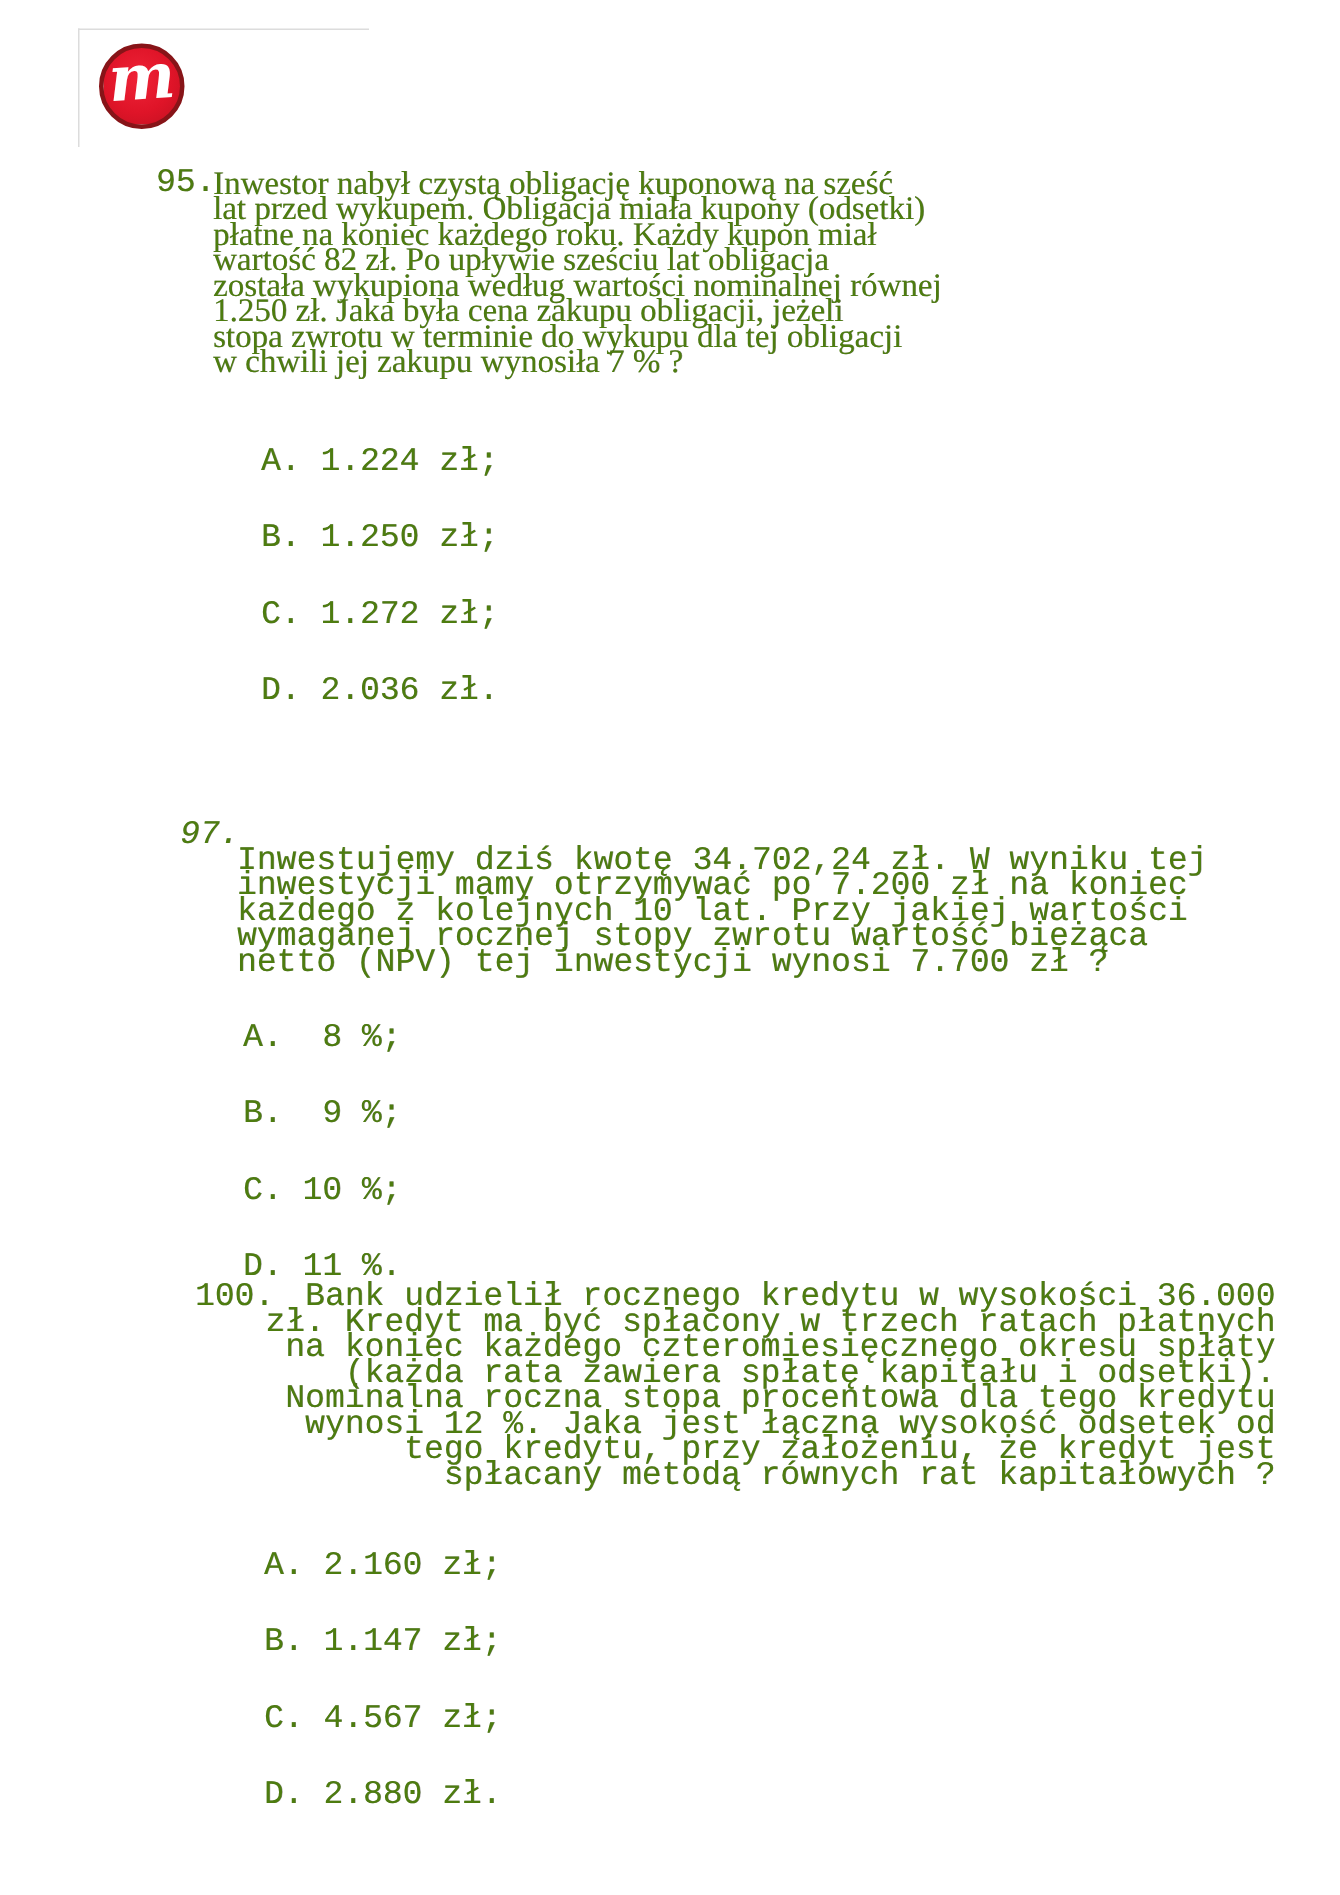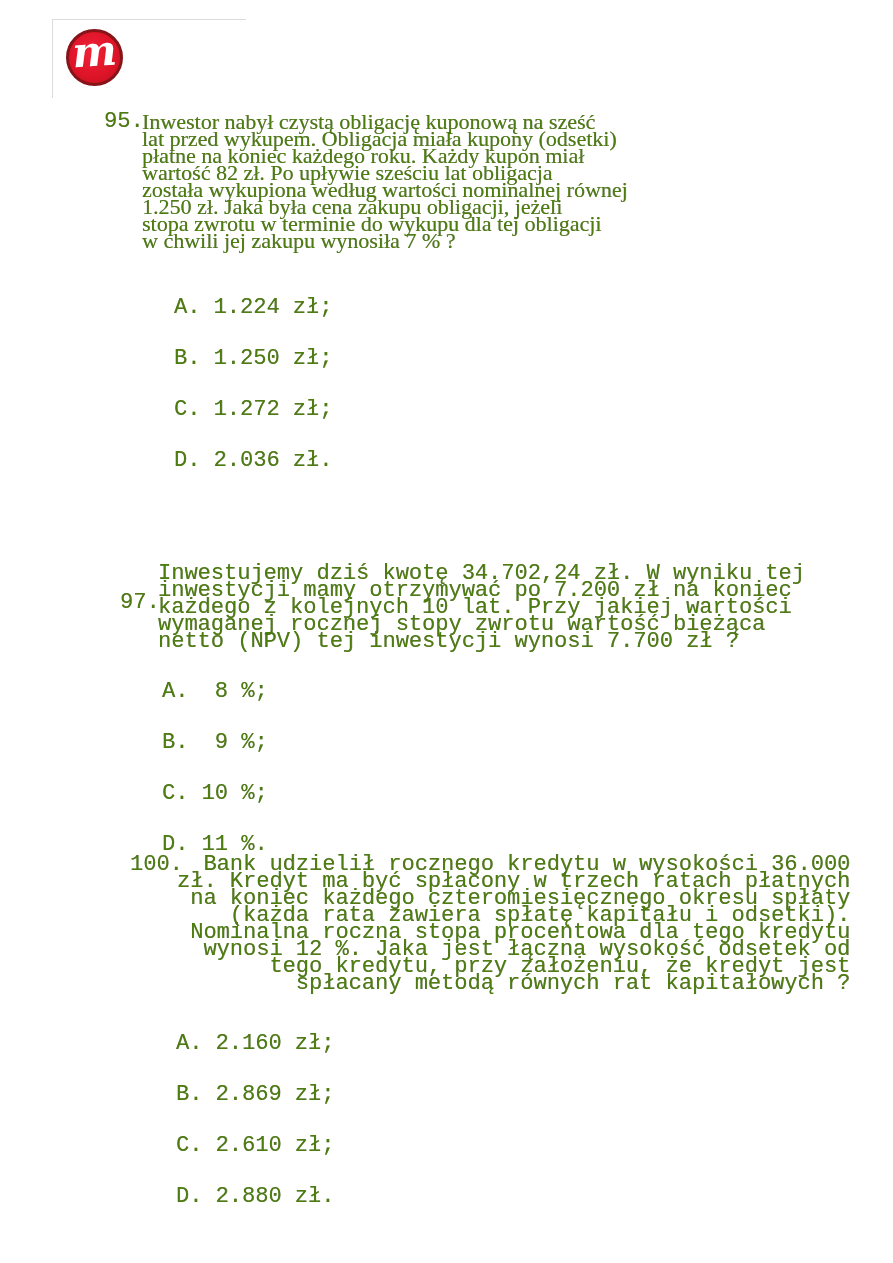--- a/index.html
+++ b/index.html
@@ -107,21 +107,21 @@
 w chwili jej zakupu wynosiła 7 % ?</pre>
     <div class="answers" style="left:154px; top:265px;margin-left:20px;">
       <div class="answer-line">A. 1.224 zł;</div>
       <div class="answer-line">B. 1.250 zł;</div>
       <div class="answer-line">C. 1.272 zł;</div>
       <div class="answer-line">D. 2.036 zł.</div>
     </div>
   </div>
 
   <div>
-    <span class="qnum" style="left:120px; top:594px;">97.</span>
+    <span class="qnum" style="left:120px; top:548px;font-style:italic;">97.</span>
     <pre class="qbody" style="left:158px; top:565px;">Inwestujemy dziś kwotę 34.702,24 zł. W wyniku tej
 inwestycji mamy otrzymywać po 7.200 zł na koniec
 każdego z kolejnych 10 lat. Przy jakiej wartości
 wymaganej rocznej stopy zwrotu wartość bieżąca
 netto (NPV) tej inwestycji wynosi 7.700 zł ?</pre>
     <div class="answers" style="left:162px; top:649px;">
       <div class="answer-line">A.  8 %;</div>
       <div class="answer-line">B.  9 %;</div>
       <div class="answer-line">C. 10 %;</div>
       <div class="answer-line">D. 11 %.</div>
@@ -133,19 +133,19 @@
     <pre class="qbody" style="left:177px; top:856px;text-align:right;">Bank udzielił rocznego kredytu w wysokości 36.000
 zł. Kredyt ma być spłacony w trzech ratach płatnych
 na koniec każdego czteromiesięcznego okresu spłaty
 (każda rata zawiera spłatę kapitału i odsetki).
 Nominalna roczna stopa procentowa dla tego kredytu
 wynosi 12 %. Jaka jest łączna wysokość odsetek od
 tego kredytu, przy założeniu, że kredyt jest
 spłacany metodą równych rat kapitałowych ?</pre>
     <div class="answers" style="left:176px; top:1001px;text-align:center;">
       <div class="answer-line">A. 2.160 zł;</div>
-      <div class="answer-line">B. 2.869 zł;</div>
-      <div class="answer-line">C. 2.610 zł;</div>
+      <div class="answer-line">B. 1.147 zł;</div>
+      <div class="answer-line">C. 4.567 zł;</div>
       <div class="answer-line">D. 2.880 zł.</div>
     </div>
   </div>
 
 </div>
 
 </body></html>

